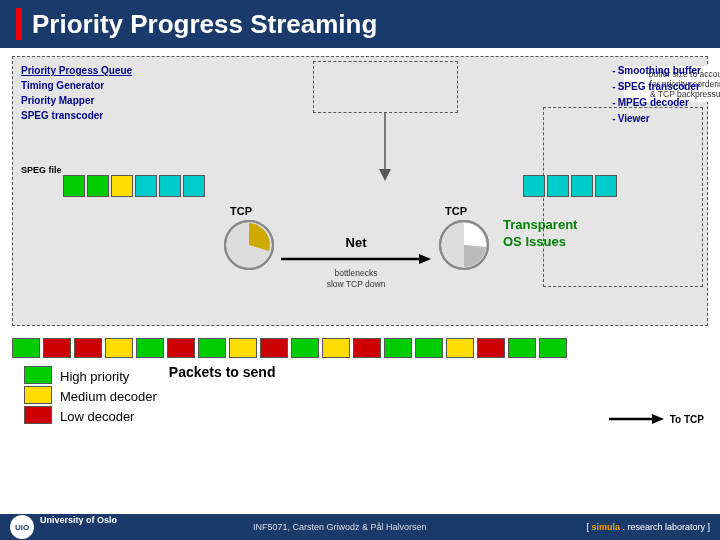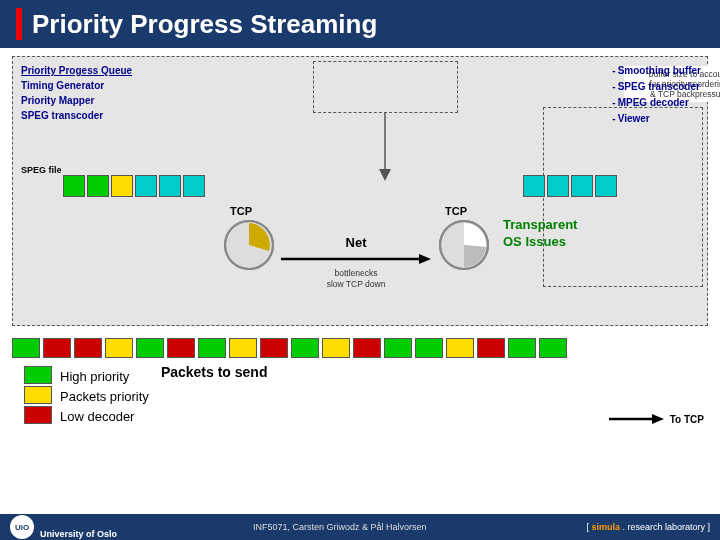--- a/index.html
+++ b/index.html
@@ -168,21 +168,21 @@
       right: 0;
       height: 26px;
       background: #1a3a6b;
       display: flex;
       align-items: center;
       justify-content: space-between;
       padding: 0 10px;
     }
     #footer-left {
       display: flex;
-      align-items: flex-end;
+      align-items: flex-start;
       gap: 6px;
     }
     #footer-logo {
       width: 24px;
       height: 24px;
       background: #fff;
       border-radius: 50%;
       display: flex;
       align-items: center;
       justify-content: center;
@@ -419,21 +419,21 @@
 </div>
 
 <div style="display:flex;margin:0 12px;align-items:flex-start;position:relative;">
   <div id="legend-section">
     <div class="legend-item">
       <div class="legend-color green"></div>
       <span>High priority</span>
     </div>
     <div class="legend-item">
       <div class="legend-color yellow"></div>
-      <span>Packets priority</span>
+      <span>Medium decoder</span>
     </div>
     <div class="legend-item">
       <div class="legend-color red"></div>
       <span>Low decoder</span>
     </div>
   </div>
 
   <div style="flex:1;text-align:left;padding-top:2px;">
     <div style="font-size:14px;font-weight:bold;margin-bottom:20px;">Packets to send</div>
   </div>

